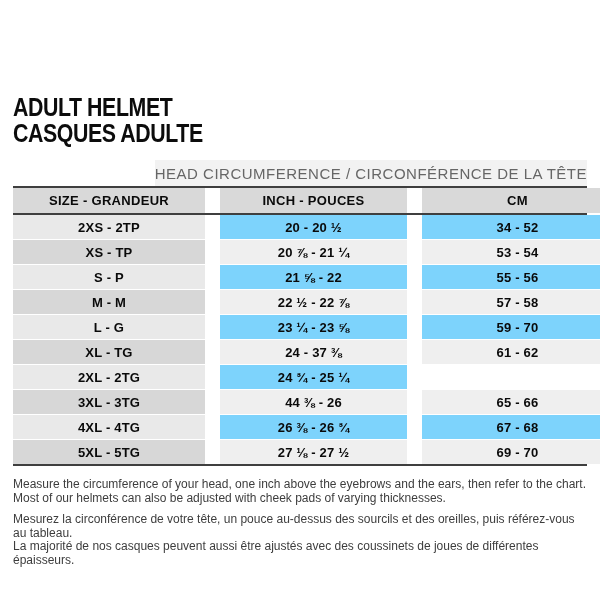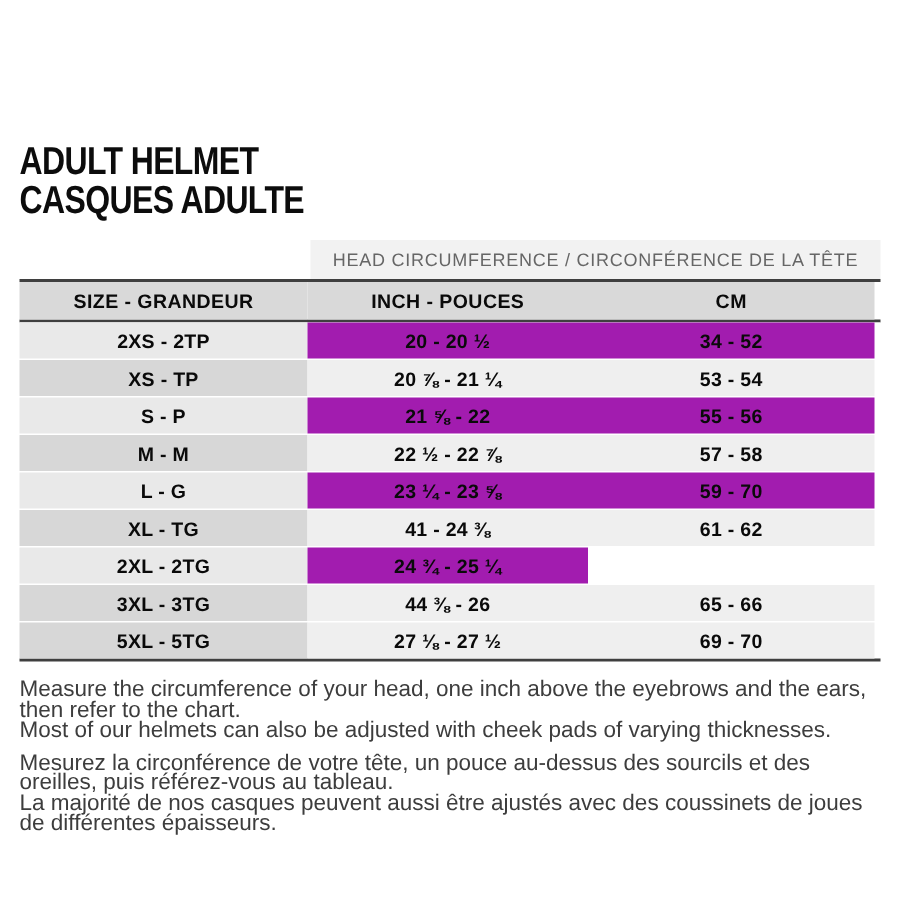--- a/index.html
+++ b/index.html
@@ -16,44 +16,44 @@
     white-space: nowrap;
   }
 
   .size-table { margin-top: 14px; }
 
   .banner-row { display: flex; }
   .banner-spacer { width: 194px; }
   .banner {
     flex: 1; height: 26px; background: #f2f2f2;
     display: flex; align-items: center; justify-content: center;
-    font-size: 12px; color: #666666; letter-spacing: 0.5px; white-space: nowrap;
+    font-size: 15px; color: #666666; letter-spacing: 0.5px; white-space: nowrap;
   }
 
   .rule { height: 2px; background: #3f3f3f; }
 
   .row {
-    display: grid; grid-template-columns: 192px 187px 191px; column-gap: 0;
+    display: grid; grid-template-columns: 192px 187px 191px; column-gap: 15px;
     height: 24px; background: #ffffff;
   }
   .row.head { height: 25px; }
   .body-rows .row + .row { margin-top: 1px; }
 
   .cell {
     display: flex; align-items: center; justify-content: center;
     font-weight: bold; font-size: 13px; color: #0a0a0a; letter-spacing: 0.2px;
     white-space: nowrap;
   }
   .row.head .cell { background: #d9d9d9; letter-spacing: 0.3px; }
   .cell.size { background: #e9e9e9; }
-  .cell.val  { background: #a21caf; }
+  .cell.val  { background: #7dd3fc; }
   .row.alt .cell.size { background: #d7d7d7; }
   .row.alt .cell.val  { background: #efefef; }
 
-  .footer { margin-top: 12px; font-size: 15px; line-height: 13.5px; color: #3d3d3d; }
+  .footer { margin-top: 12px; font-size: 12px; line-height: 13.5px; color: #3d3d3d; }
   .footer p { margin: 0 0 8px 0; }
 </style>
 </head>
 <body>
 
 <div class="page">
 
   <div class="title-block">
     <div>ADULT HELMET</div>
     <div>CASQUES ADULTE</div>
@@ -103,35 +103,40 @@
       </div>
 
       <div class="row">
         <div class="cell size">L - G</div>
         <div class="cell val">23 ¼ - 23 ⅝</div>
         <div class="cell val">59 - 70</div>
       </div>
 
       <div class="row alt">
         <div class="cell size">XL - TG</div>
-        <div class="cell val">41 - 24 ⅜</div>
+        <div class="cell val">24 - 37 ⅜</div>
         <div class="cell val">61 - 62</div>
       </div>
 
       <div class="row">
         <div class="cell size">2XL - 2TG</div>
         <div class="cell val">24 ¾ - 25 ¼</div>
       </div>
 
       <div class="row alt">
         <div class="cell size">3XL - 3TG</div>
         <div class="cell val">44 ⅜ - 26</div>
         <div class="cell val">65 - 66</div>
       </div>
 
+      <div class="row">
+        <div class="cell size">4XL - 4TG</div>
+        <div class="cell val">26 ⅜ - 26 ¾</div>
+        <div class="cell val">67 - 68</div>
+      </div>
 
       <div class="row alt">
         <div class="cell size">5XL - 5TG</div>
         <div class="cell val">27 ⅛ - 27 ½</div>
         <div class="cell val">69 - 70</div>
       </div>
 
     </div>
 
     <div class="rule"></div>

